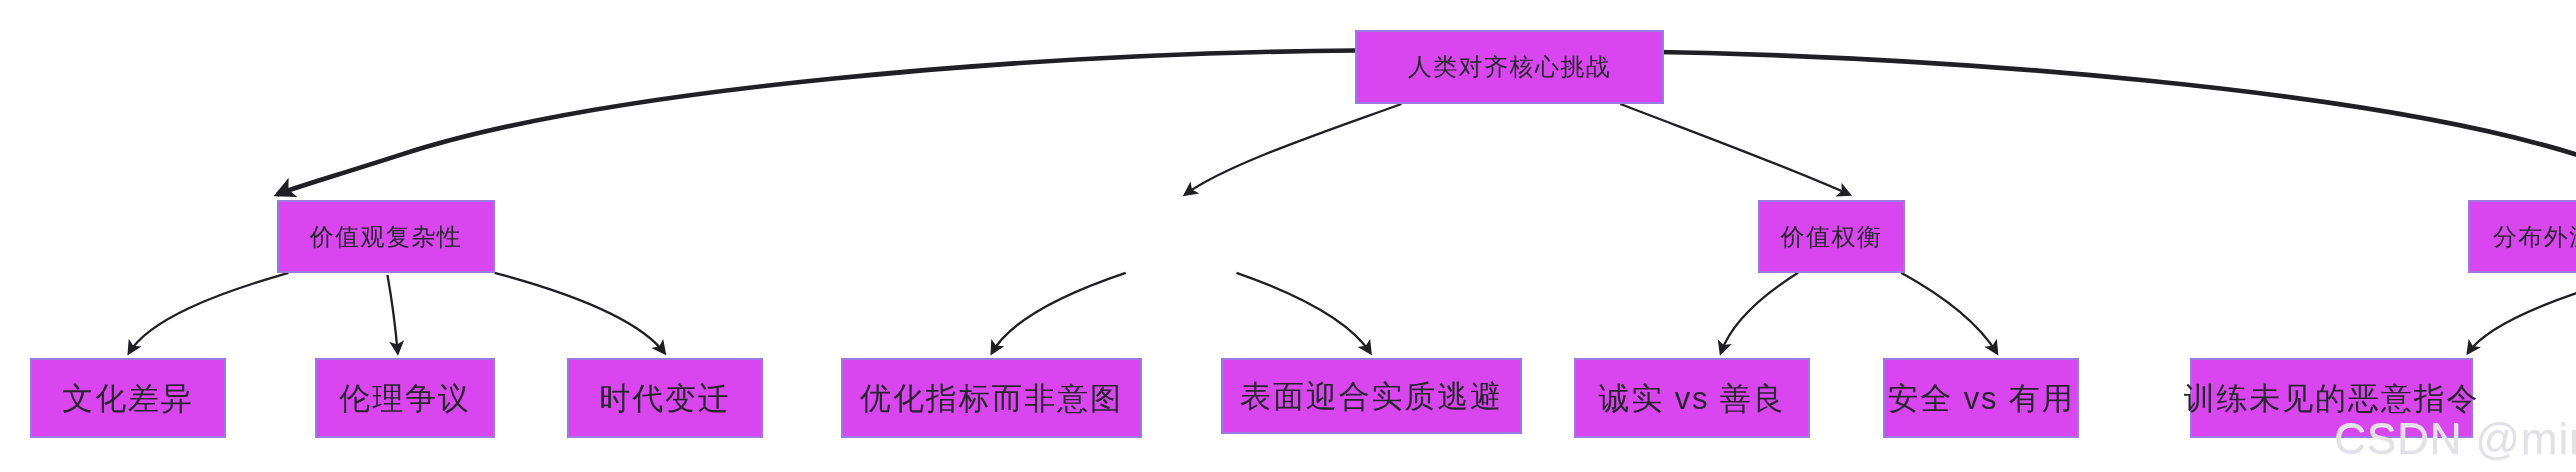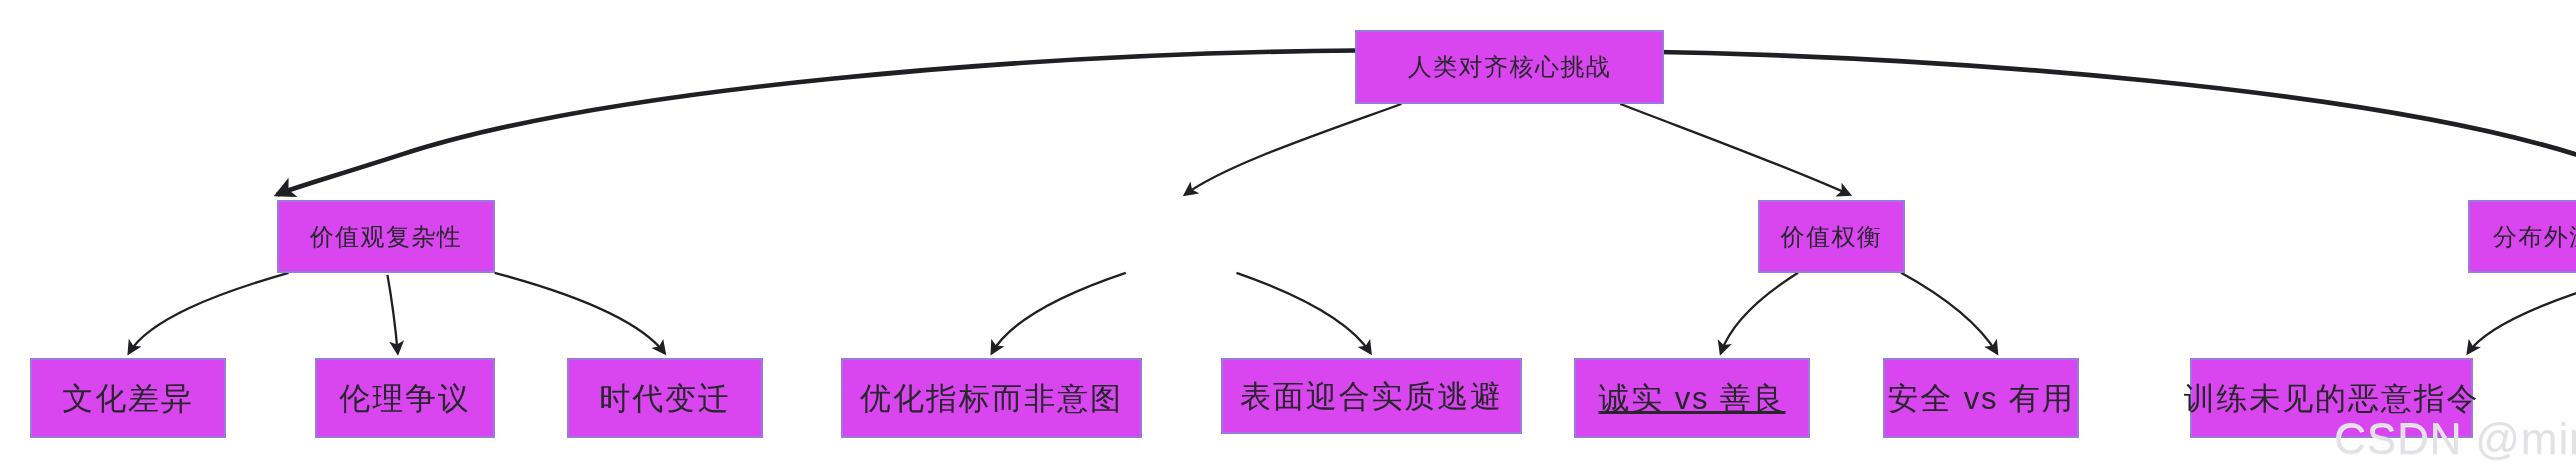--- a/index.html
+++ b/index.html
@@ -132,21 +132,21 @@
   </div>
 
   <div class="node leaf" style="left:841px; top:358px; width:301px; height:80px;">
     <span class="node-label">优化指标而非意图</span>
   </div>
 
   <div class="node leaf" style="left:1221px; top:358px; width:301px; height:76px;">
     <span class="node-label">表面迎合实质逃避</span>
   </div>
 
-  <div class="node leaf" style="left:1574px; top:358px; width:236px; height:80px;text-decoration:underline;">
+  <div class="node leaf" style="left:1574px; top:358px; width:236px; height:80px;">
     <span class="node-label">诚实 vs 善良</span>
   </div>
 
   <div class="node leaf" style="left:1883px; top:358px; width:196px; height:80px;">
     <span class="node-label">安全 vs 有用</span>
   </div>
 
   <div class="node leaf" style="left:2190px; top:358px; width:283px; height:80px;">
     <span class="node-label">训练未见的恶意指令</span>
   </div>

